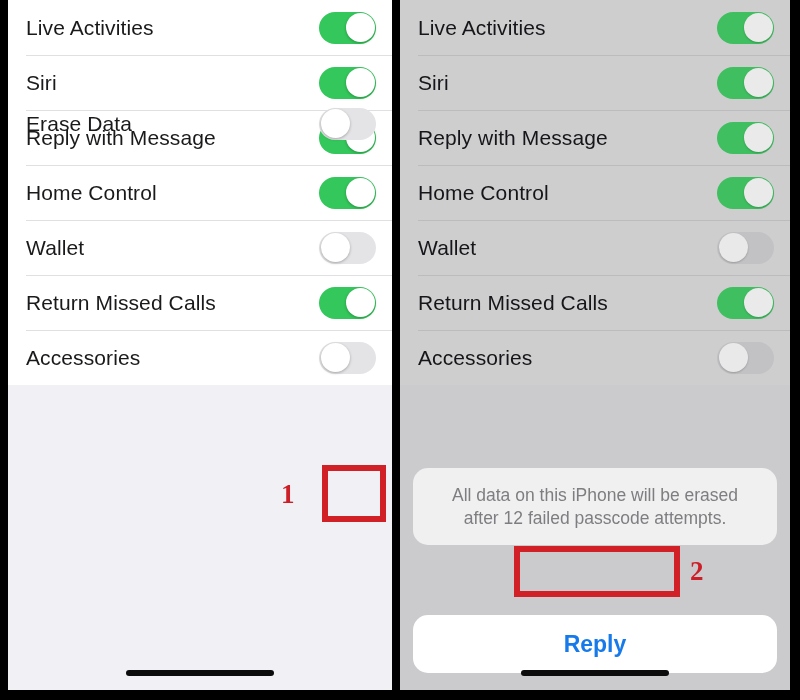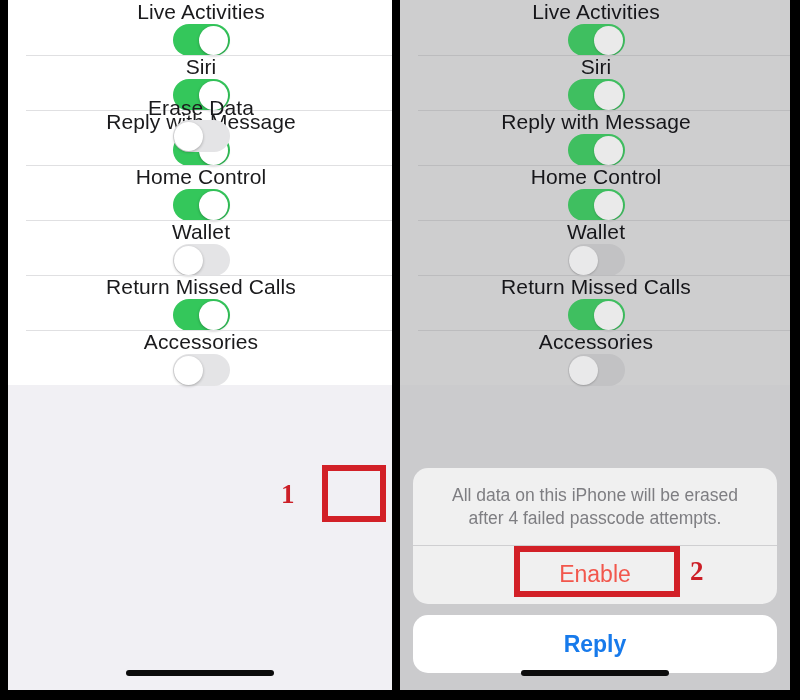--- a/index.html
+++ b/index.html
@@ -21,21 +21,20 @@
   
   .list{position:absolute;left:0;top:0;width:100%;background:#ffffff;}
   .panel-right .list{background:#cececf;}
 
   .row{
     position:relative;
     height:55px;
     display:flex;align-items:center;
     padding:0 16px 0 18px;
     box-sizing:border-box;
-    flex-direction:column;
   }
   .row + .row::before{
     content:"";position:absolute;left:18px;right:0;top:0;height:1px;background:#e0e0e2;
   }
   .panel-right .row + .row::before{background:#bcbcbe;}
 
   .row-label{
     font-size:21px;color:#1a1a1c;letter-spacing:.1px;flex:1;white-space:nowrap;
   }
   .panel-right .row-label{color:#16161a;}
@@ -247,22 +246,21 @@
 
       <div class="note">
         <p>Unlock iPhone to allow accessories to connect when it has been more than an hour since your iPhone was locked.</p>
       </div>
 
       <div class="note tight">
         <p>Data protection is enabled.</p>
       </div>
 
       <div class="alert">
-        <div class="alert-msg">All data on this iPhone will be erased after 4 failed passcode attempts.</div>
-        <div class="alert-action">Enable</div>
+        <div class="alert-msg">All data on this iPhone will be erased after 12 failed passcode attempts.</div>
       </div>
 
       <div class="cancel-sheet">
         <span class="cancel-label">Reply</span>
       </div>
 
       <div class="home-bar"></div>
     </div>
   </div>
 

